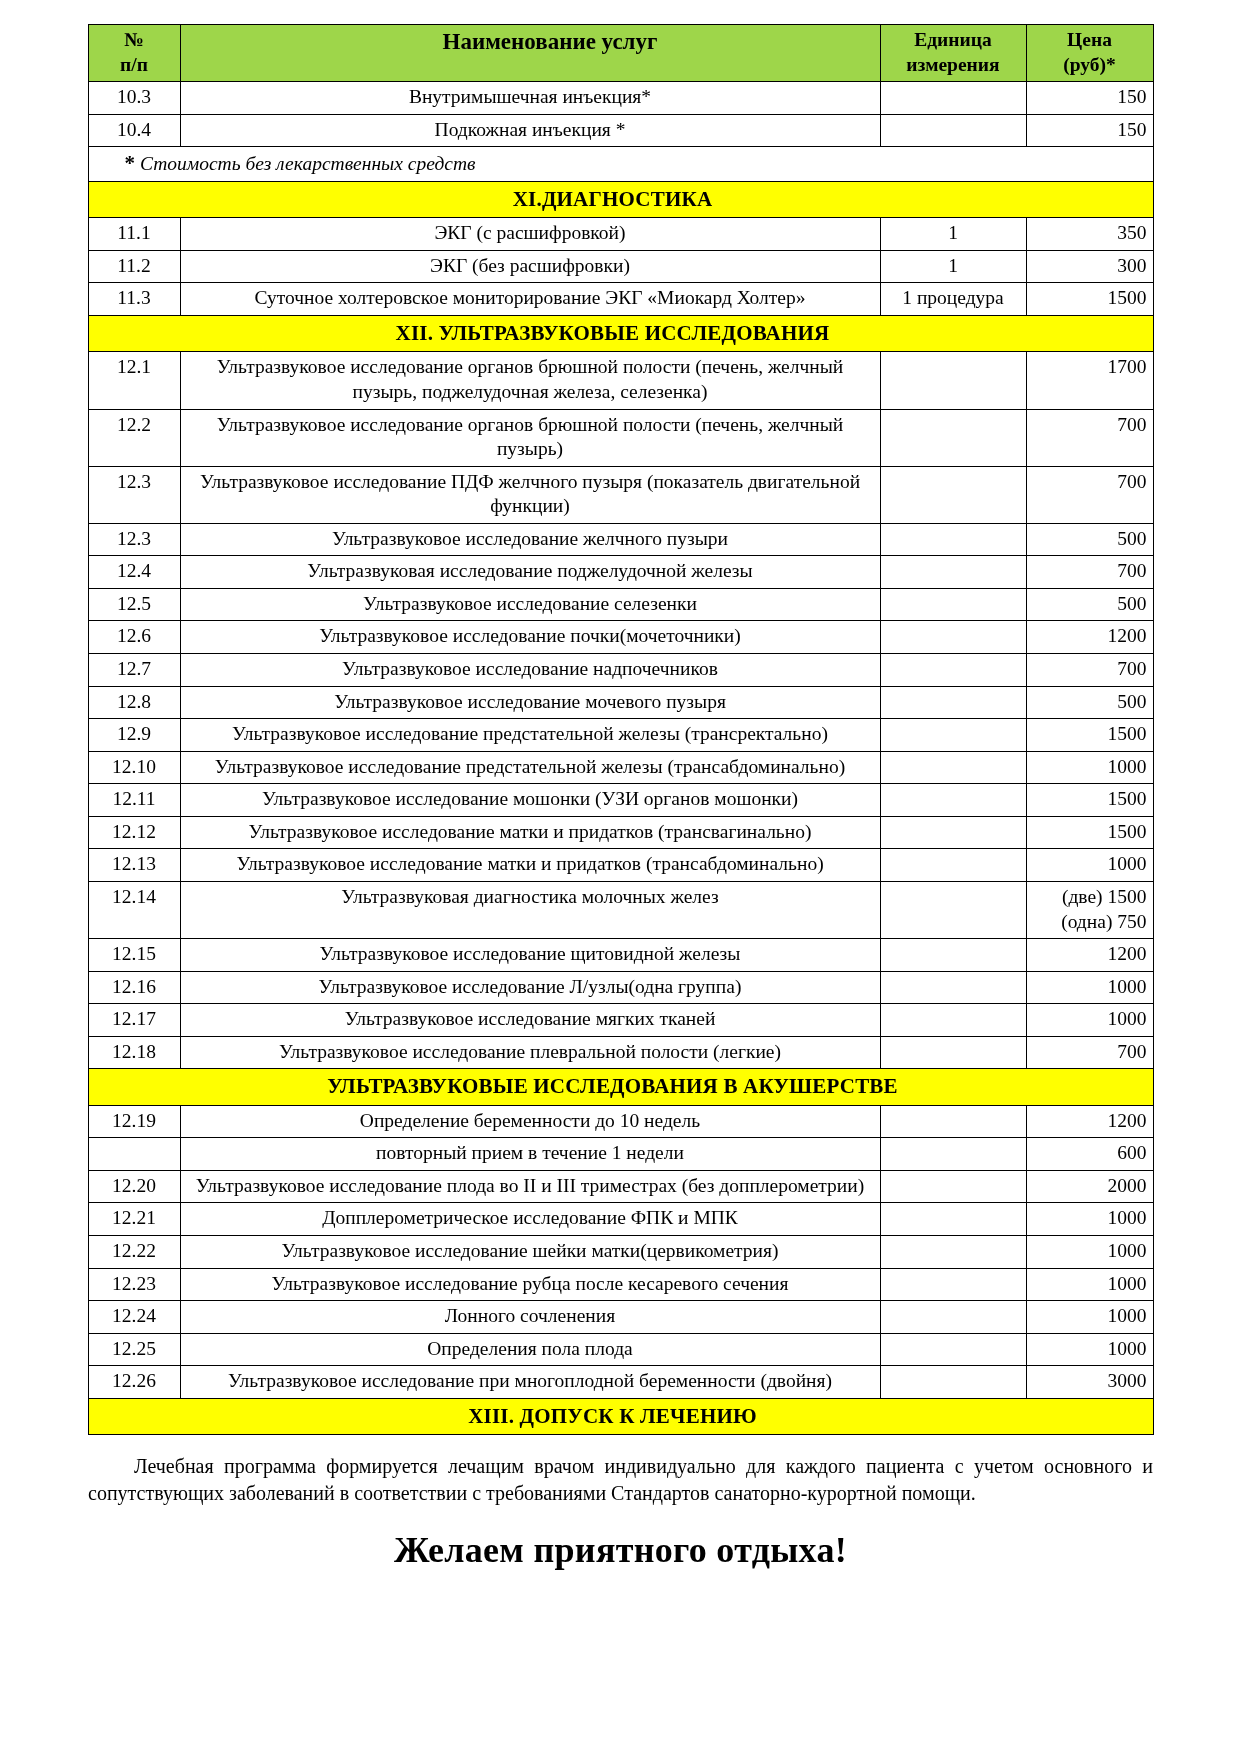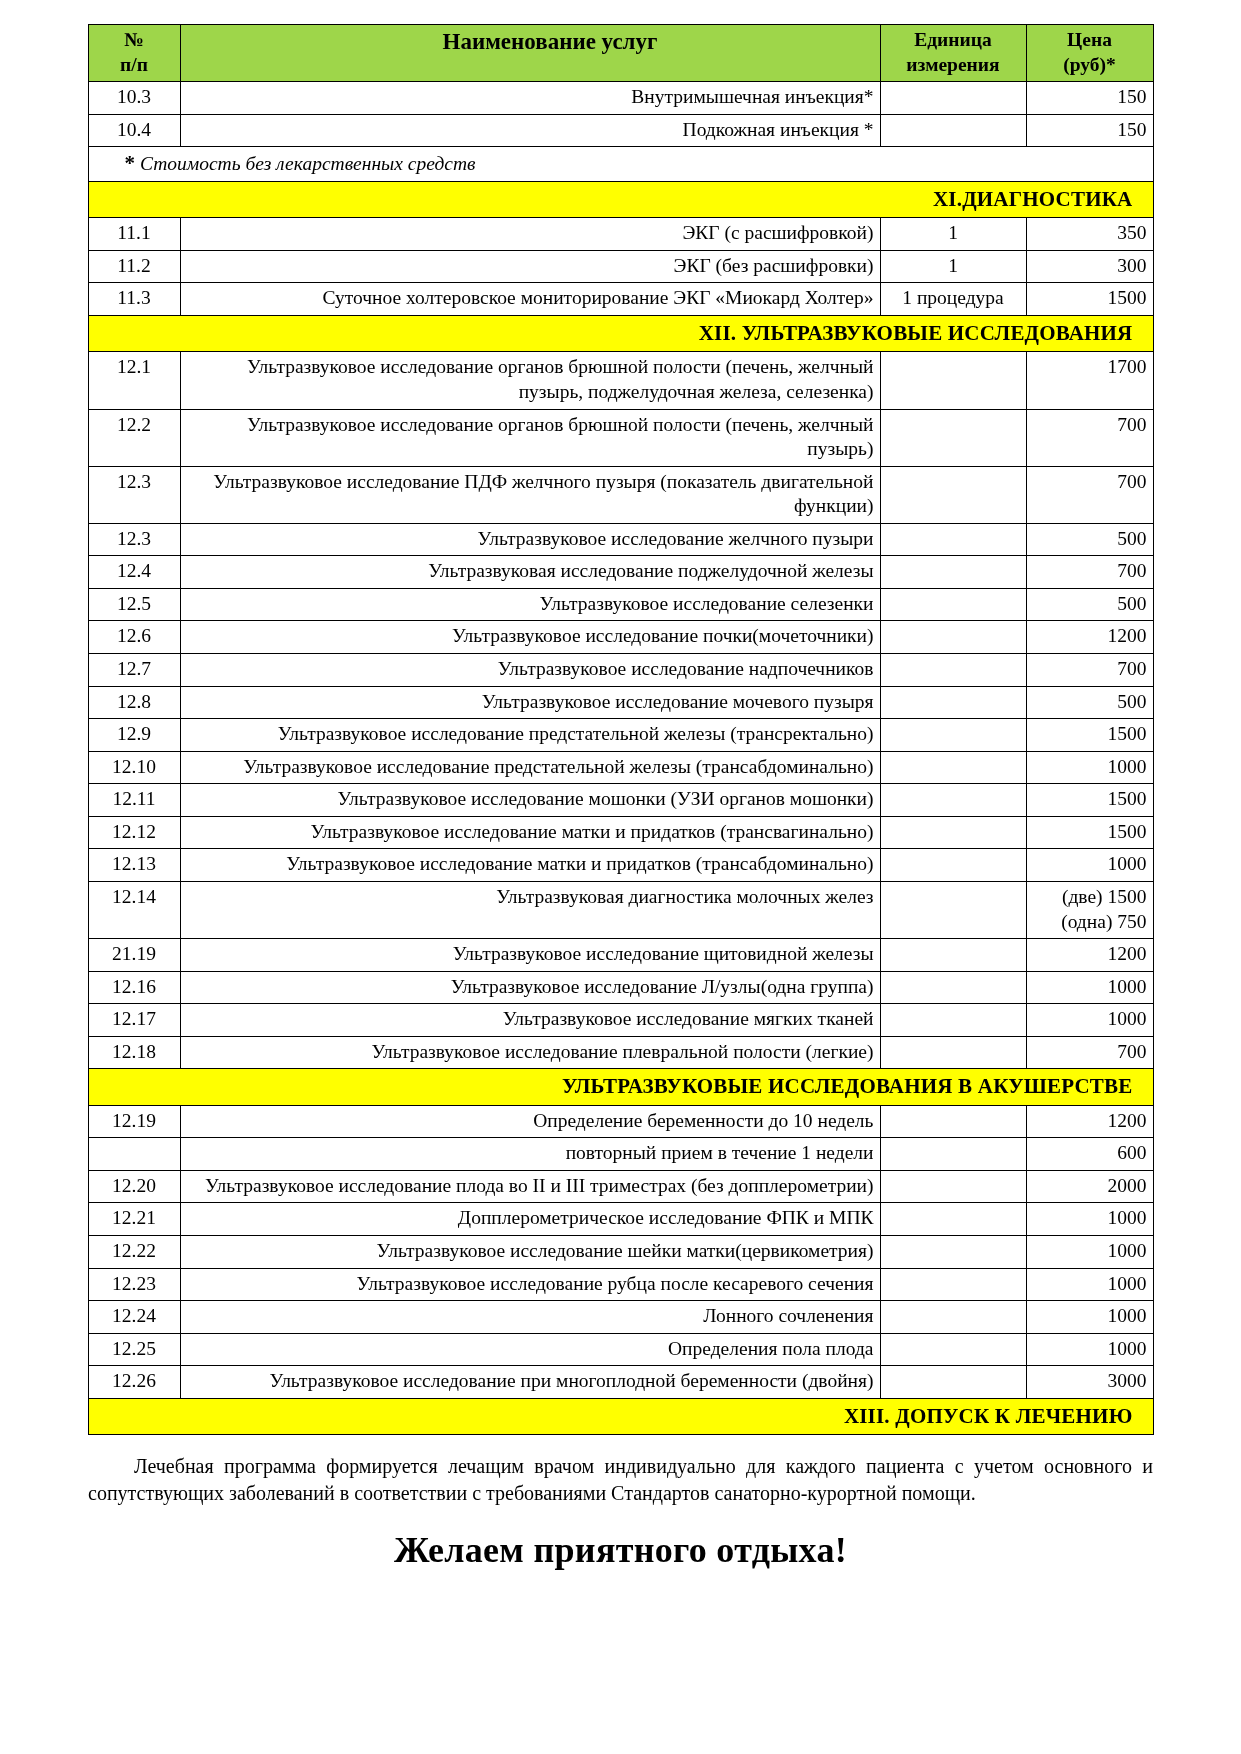--- a/index.html
+++ b/index.html
@@ -46,39 +46,39 @@
     font-size: 21px;
     padding: 6px 4px 8px 4px;
     line-height: 1.18;
   }
   thead th.name-h { font-size: 23px; padding-left: 46px; }
 
   td.num {
     text-align: center;
     white-space: nowrap;
   }
-  td.name { text-align: right; }
+  td.name { text-align: center; }
   td.unit { text-align: center; }
   td.price-col { text-align: right; padding-right: 9px; }
 
   tr.note td {
     font-style: italic;
     font-size: 19.5px;
     padding-left: 36px;
     margin-top: 24px;
   }
   tr.note td .star {
     font-weight: bold;
     font-style: normal;
     font-size: 21px;
   }
 
   tr.section td {
     background: #ffff00;
-    text-align: right;
+    text-align: center;
     font-weight: bold;
     font-size: 21px;
     letter-spacing: 0.2px;
     padding: 4px 20px 5px 4px;
   }
 
   td.multiline { line-height: 1.32; }
   td.price-col .two-line span { display: block; }
   .center-sub { text-align: center; }
 
@@ -259,21 +259,21 @@
           <td class="name multiline">Ультразвуковая  диагностика молочных желез</td>
           <td class="unit"></td>
           <td class="price-col">
             <div class="two-line">
               <span>(две) 1500</span>
               <span>(одна)  750</span>
             </div>
           </td>
         </tr>
         <tr>
-          <td class="num">21.19</td>
+          <td class="num">12.15</td>
           <td class="name multiline">Ультразвуковое исследование щитовидной железы</td>
           <td class="unit"></td>
           <td class="price-col">1200</td>
         </tr>
         <tr>
           <td class="num">12.16</td>
           <td class="name multiline">Ультразвуковое исследование Л/узлы(одна группа)</td>
           <td class="unit"></td>
           <td class="price-col">1000</td>
         </tr>

